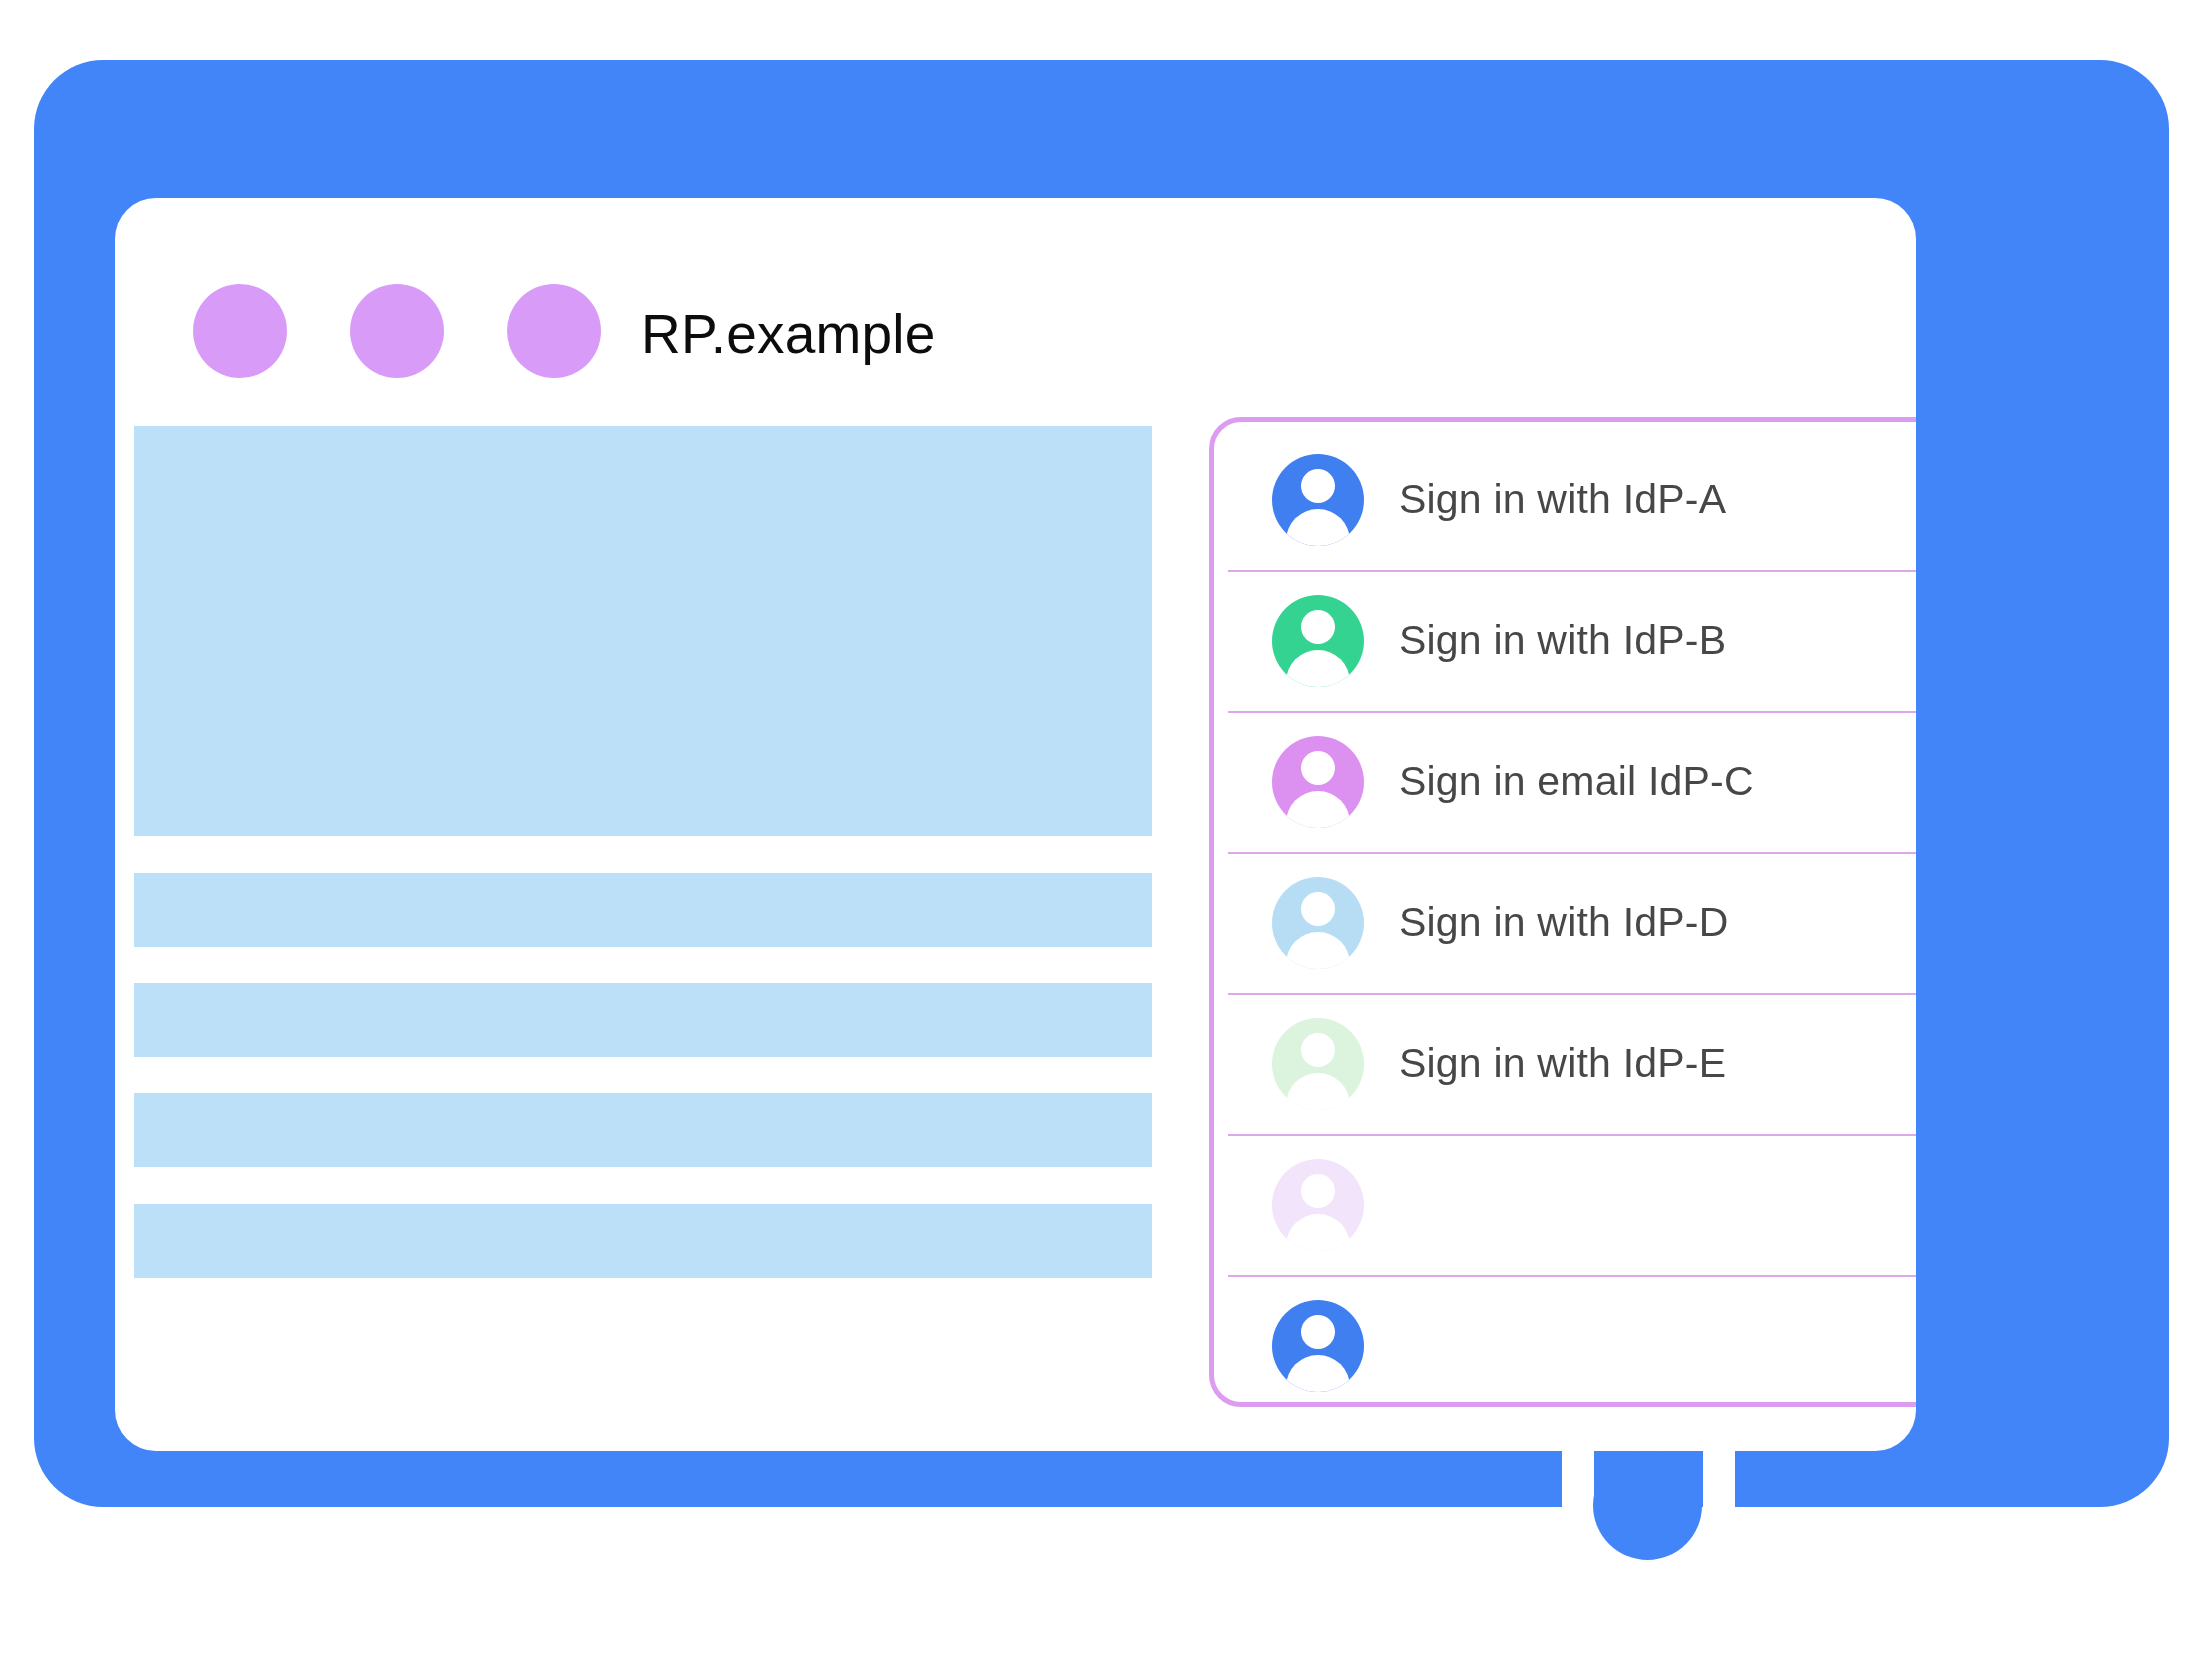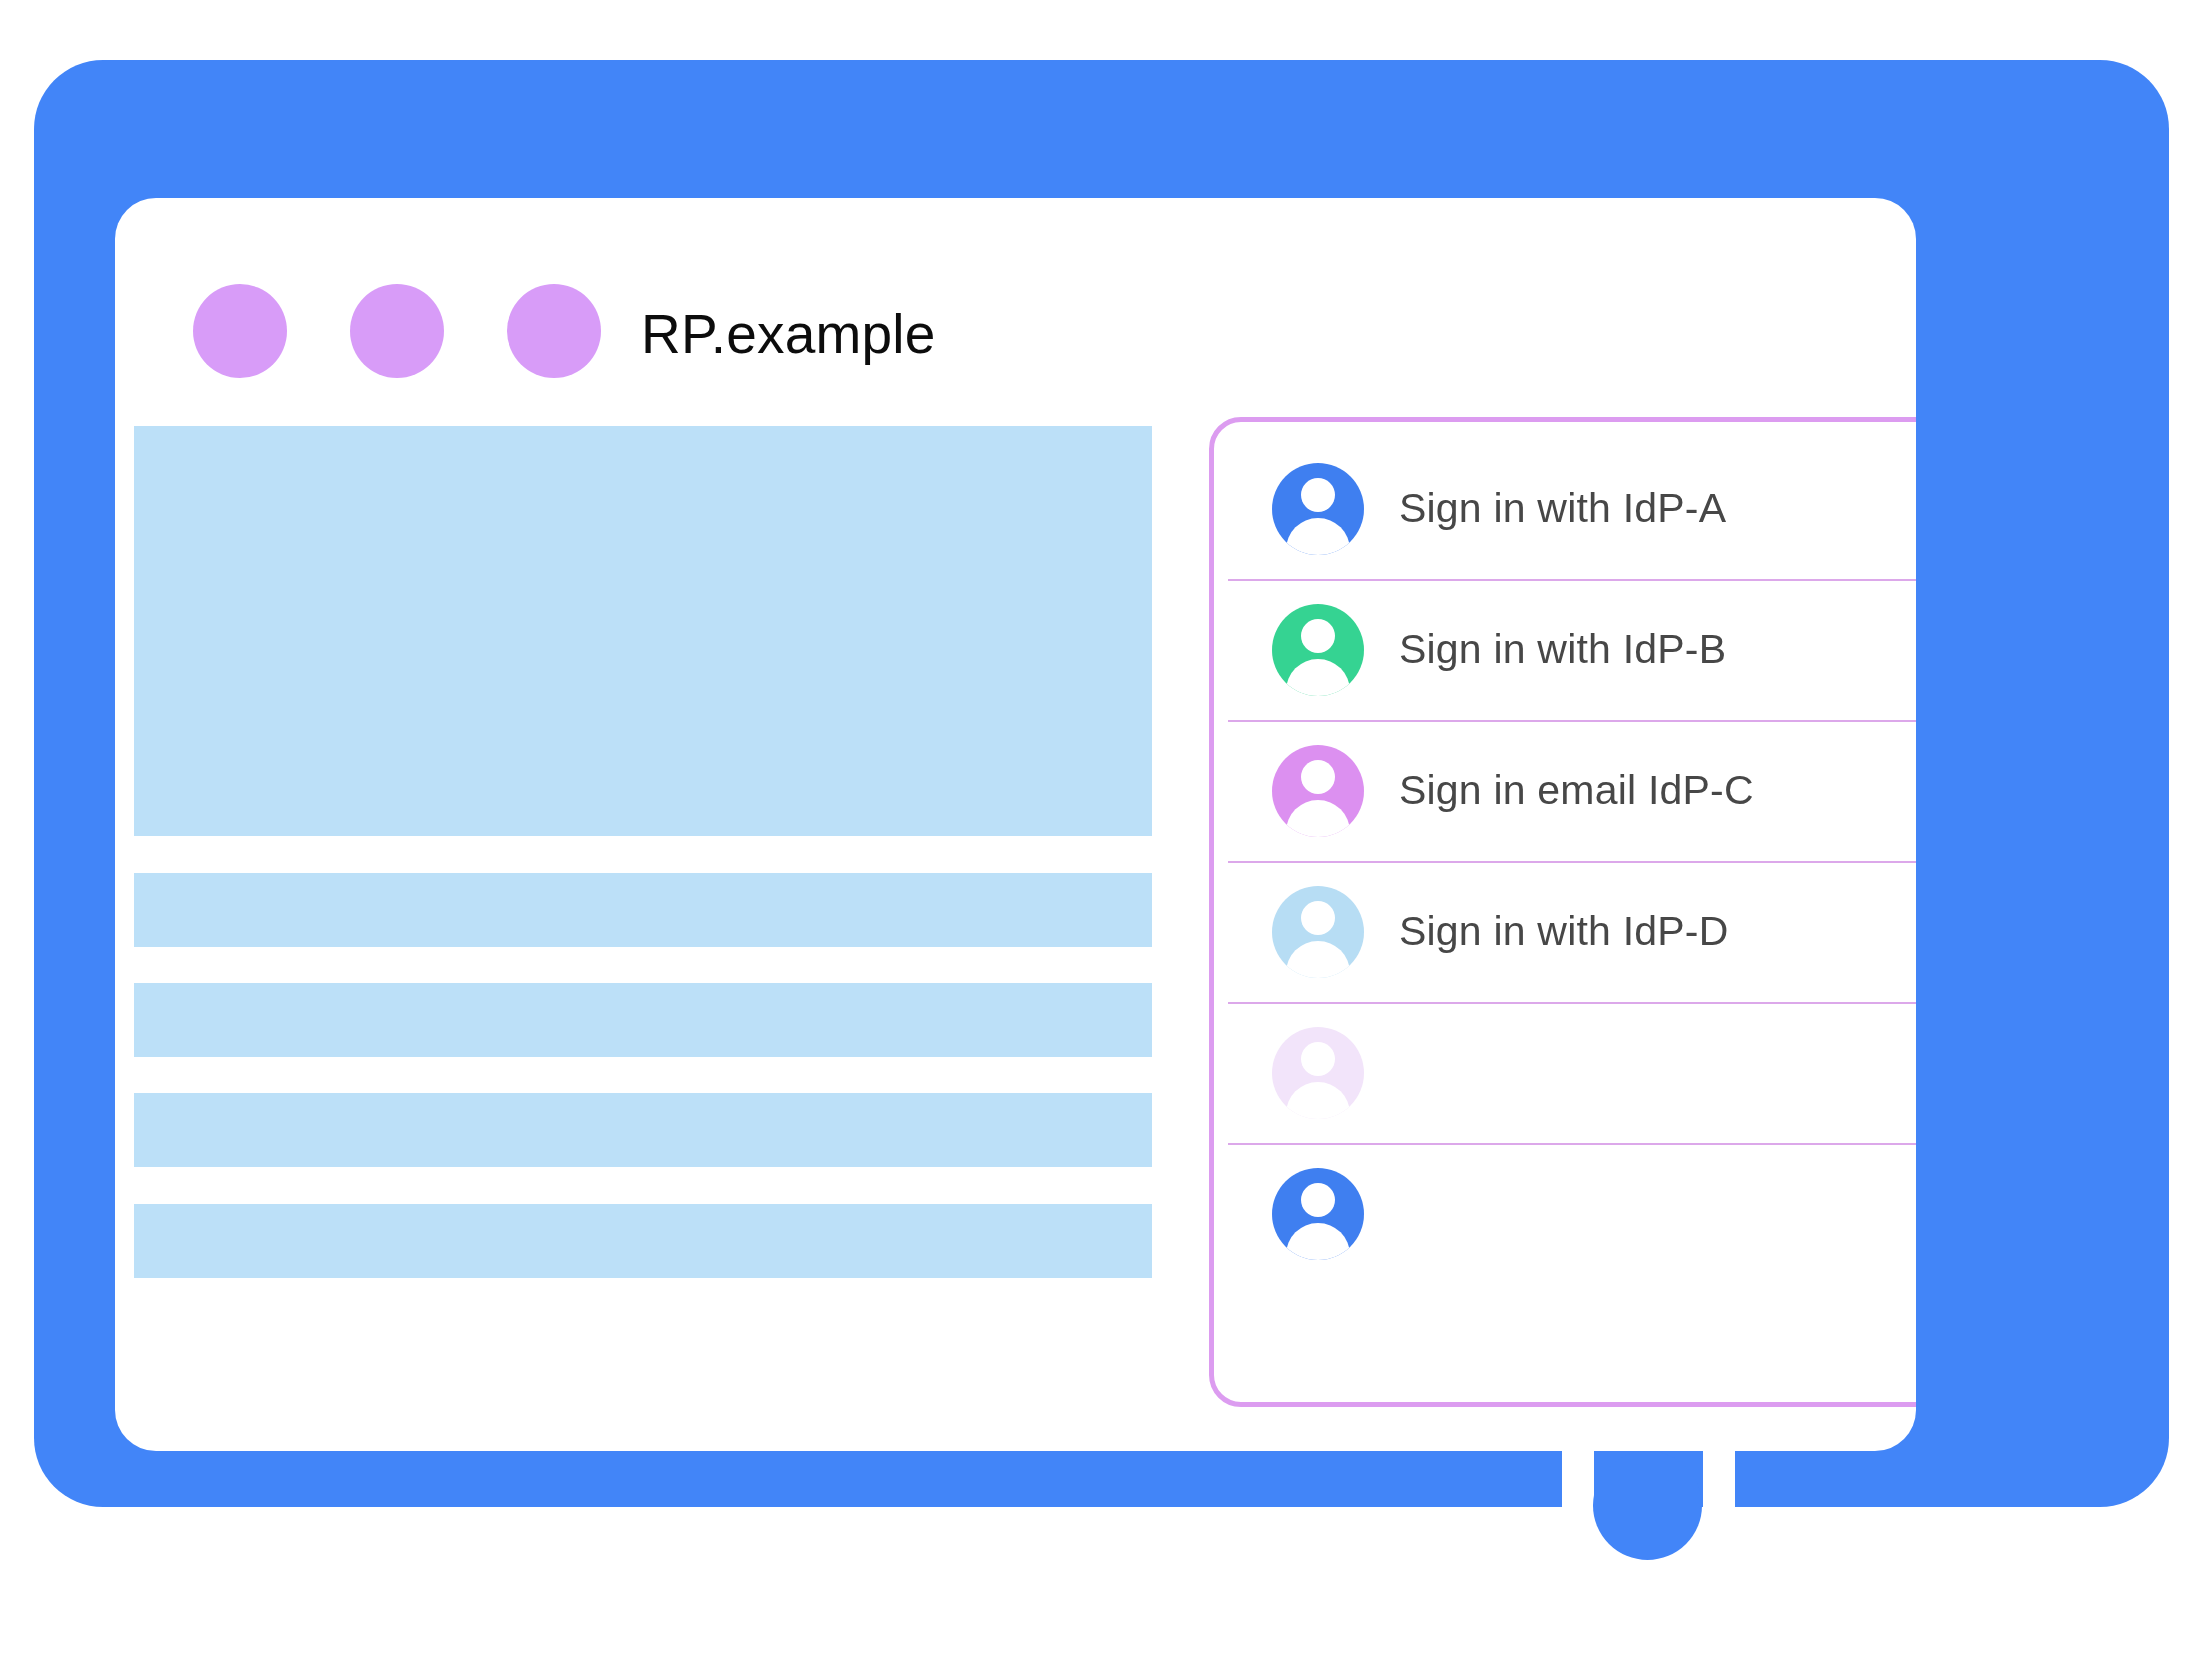--- a/index.html
+++ b/index.html
@@ -124,21 +124,21 @@
     width: 829px;
     height: 990px;
     border: 5.3px solid #dc9cf0;
     border-radius: 32px;
     box-sizing: border-box;
     background: #ffffff;
   }
   #signin-list {
     position: absolute;
     left: 0;
-    top: 16px;
+    top: 7px;
     width: 100%;
     height: 100%;
   }
   .signin-row {
     position: relative;
     height: 141px;
     display: flex;
     align-items: center;
     padding-left: 58px;
     box-sizing: border-box;
@@ -240,20 +240,27 @@
           <div class="signin-label">Sign in email IdP-C</div>
         </div>
         <div class="signin-row">
           <div class="avatar" style="background: rgb(183, 221, 244);">
             <div class="head"></div>
             <div class="body"></div>
           </div>
           <div class="signin-label">Sign in with IdP-D</div>
         </div>
         <div class="signin-row">
+          <div class="avatar" style="background: rgb(220, 243, 221);">
+            <div class="head"></div>
+            <div class="body"></div>
+          </div>
+          <div class="signin-label">Sign in with IdP-E</div>
+        </div>
+        <div class="signin-row">
           <div class="avatar" style="background: rgb(242, 228, 250);">
             <div class="head"></div>
             <div class="body"></div>
           </div>
         </div>
         <div class="signin-row">
           <div class="avatar" style="background: rgb(63, 127, 240);">
             <div class="head"></div>
             <div class="body"></div>
           </div>

